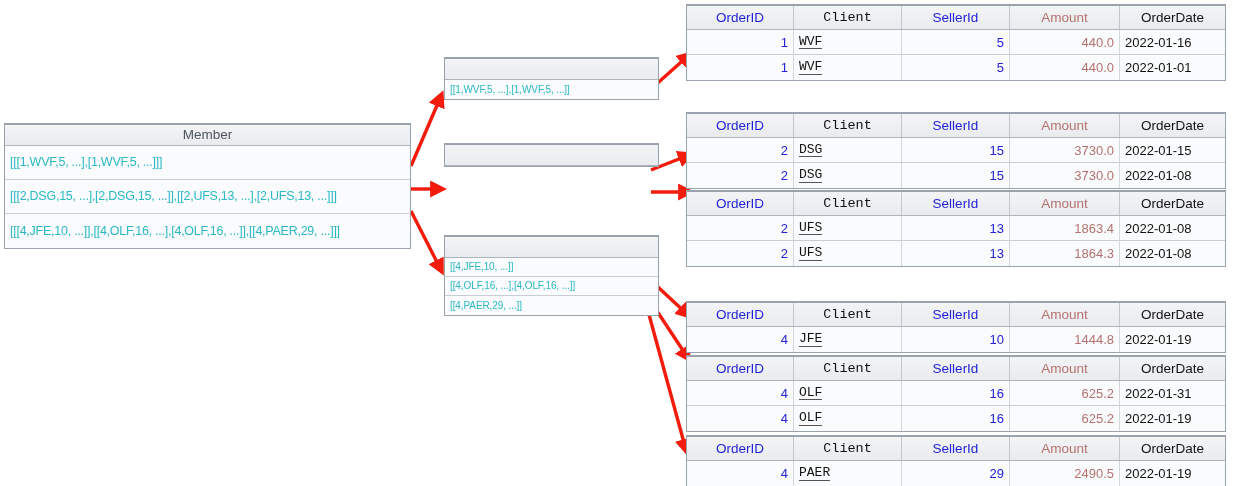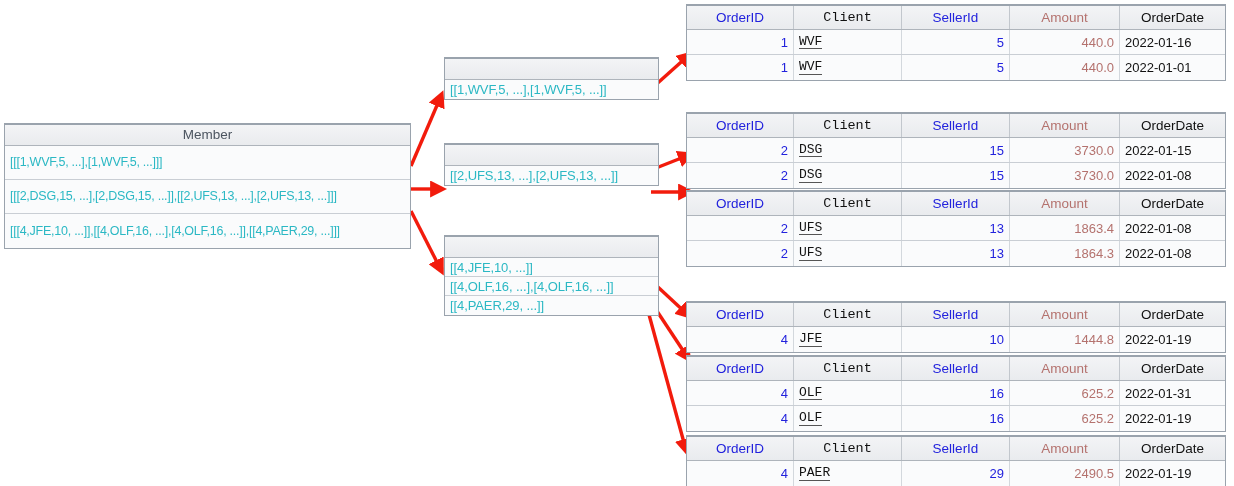--- a/index.html
+++ b/index.html
@@ -67,21 +67,21 @@
   .otbl .hdr .c4{width:105px;justify-content:center;}
   .otbl .hdr .c0{justify-content:center;}
 
   
   .mtbl{width:215px;}
   .mtbl .hdr{height:21px;}
   .mtbl .hdr .cell{width:100%;border-right:none;}
   .mtbl .row{height:19px;}
   .mtbl .row .cell{
     width:100%;border-right:none;
-    color:#2bb8c4;font-size:13px;
+    color:#2bb8c4;font-size:10px;
     letter-spacing:-0.1px;
     justify-content:flex-start;
   }
 
   
   .ltbl{width:407px;}
   .ltbl .hdr{height:21px;}
   .ltbl .hdr .cell{width:100%;border-right:none;justify-content:center;}
   .ltbl .row{height:34px;}
   .ltbl .row .cell{
@@ -148,23 +148,20 @@
   </div>
   <div class="row">
     <div class="cell">[[1,WVF,5, ...],[1,WVF,5, ...]]</div>
   </div>
 </div>
 
 <div class="tbl mtbl" style="left:444px;top:143px;">
   <div class="hdr">
     <div class="cell"></div>
   </div>
-  <div class="row">
-    <div class="cell">[[2,UFS,13, ...],[2,UFS,13, ...]]</div>
-  </div>
 </div>
 
 <div class="tbl mtbl" style="left:444px;top:235px;">
   <div class="hdr">
     <div class="cell"></div>
   </div>
   <div class="row">
     <div class="cell">[[4,JFE,10, ...]]</div>
   </div>
   <div class="row">

